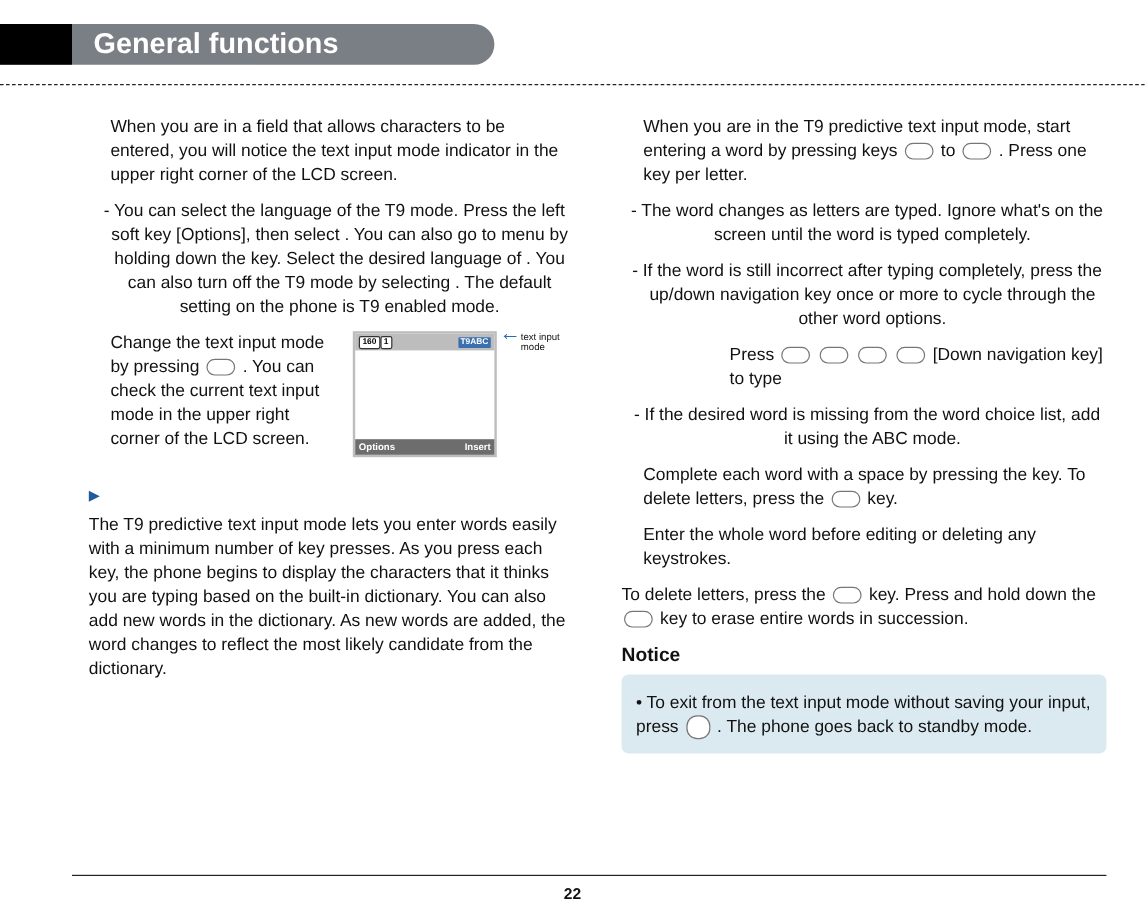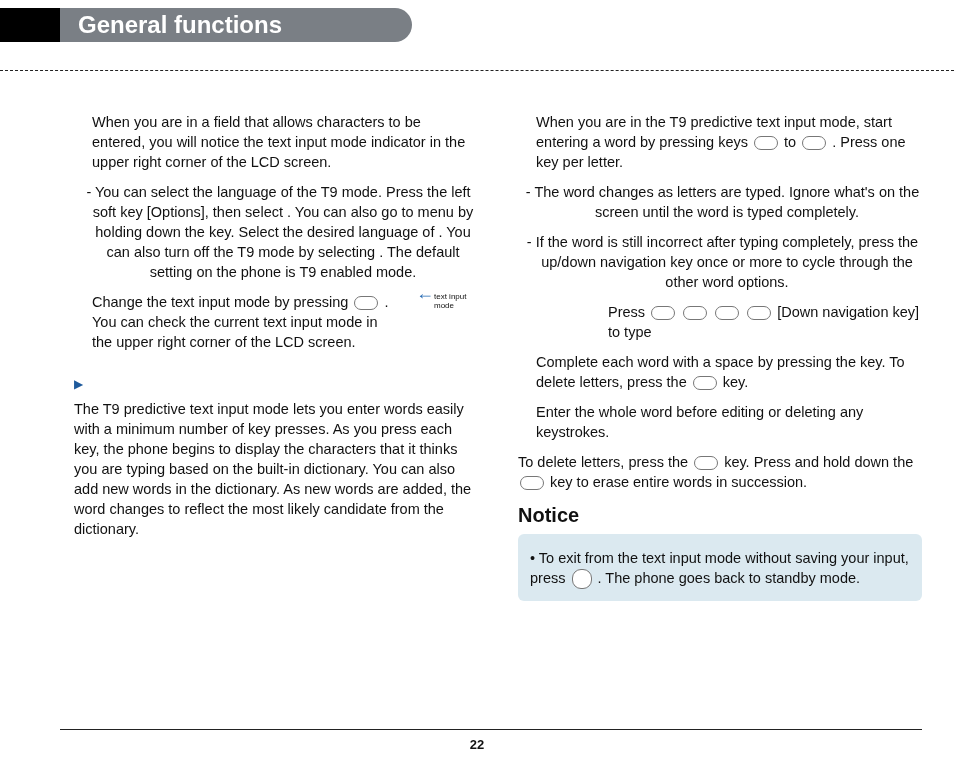--- a/index.html
+++ b/index.html
@@ -1,41 +1,41 @@
 <!DOCTYPE html>
 <html><head>
 <meta charset="utf-8">
 <style>
   html,body{margin:0;padding:0;background:#fff;font-family:Arial,Helvetica,sans-serif;color:#111;}
   .page{width:954px;height:764px;position:relative;box-sizing:border-box;}
-  .topbar{position:absolute;top:8px;left:0;height:34px;display:flex;align-items:center;}
+  .topbar{position:absolute;top:20px;left:0;height:34px;display:flex;align-items:center;}
   .topbar .black{width:60px;height:34px;background:#000;}
   .topbar .pill{height:34px;background:#7a7f85;color:#fff;font-size:24px;font-weight:bold;
     padding:0 130px 0 18px;display:flex;align-items:center;border-top-right-radius:17px;border-bottom-right-radius:17px;}
   .dash{position:absolute;top:70px;left:0;right:0;border-top:1px dashed #222;}
-  .cols{position:absolute;top:96px;left:74px;right:32px;bottom:50px;display:flex;gap:40px;margin-top:16px;}
+  .cols{position:absolute;top:96px;left:74px;right:32px;bottom:50px;display:flex;gap:40px;}
   .col{width:420px;font-size:14.5px;line-height:1.38;}
   .col p{margin:0 0 10px 0;}
   .hang{padding-left:14px;text-indent:-9px;text-align:center;}
   .sub{padding-left:18px;}
   .tri{color:#1e5a9c;font-size:12px;display:inline-block;margin:12px 0 6px 0;}
   .key{display:inline-block;vertical-align:middle;width:22px;height:12px;border:1px solid #777;border-radius:9px;background:#fff;position:relative;margin:0 2px;}
   .key::after{content:"";position:absolute;left:3px;top:2px;right:3px;bottom:2px;font-size:5px;color:#555;}
   .key.round{width:18px;height:18px;border-radius:9px;}
   .phone-wrap{display:flex;align-items:flex-start;gap:16px;margin:4px 0 12px 0;}
   .phone-text{flex:1;}
   .phone{width:116px;border:2px solid #bdbdbd;background:#fff;}
   .phone .status{background:#bdbdbd;height:14px;display:flex;align-items:center;font-size:8px;font-weight:bold;color:#000;padding:0 3px;justify-content:space-between;}
   .phone .status .badge{background:#fff;border:1px solid #333;height:9px;padding:0 2px;font-size:7px;border-radius:2px;}
   .phone .status .t9{background:#3a6fb0;color:#fff;height:9px;padding:0 2px;font-size:7px;border-radius:1px;}
   .phone .body{height:74px;}
   .phone .soft{background:#6d6d6d;height:13px;display:flex;justify-content:space-between;align-items:center;font-size:8px;color:#fff;font-weight:bold;padding:0 3px;}
   .arrow{color:#2a6db5;font-size:18px;line-height:0;position:relative;}
   .caption{font-size:8px;line-height:1.1;color:#111;width:44px;}
-  .noticeH{font-weight:900;font-size:20px;font-family:Arial Black,Arial,sans-serif;margin-top:6px;}
+  .noticeH{font-weight:900;font-size:16px;font-family:Arial Black,Arial,sans-serif;margin-top:6px;}
   .noticeBox{background:#dbe9f0;border-radius:6px;padding:14px 12px 12px 12px;margin-top:4px;}
   .footer-line{position:absolute;left:60px;right:32px;bottom:34px;border-top:1px solid #222;}
   .pageno{position:absolute;left:0;right:0;bottom:12px;text-align:center;font-weight:bold;font-size:13px;}
 </style>
 </head>
 <body>
 
 <div class="page">
 
   <div class="topbar">
@@ -53,20 +53,33 @@
         <span>- You can select the language of the T9 mode. Press the left soft key [Options], then select               . You can also go to                      menu by holding down the        key. Select the desired language of         . You can also turn off the T9 mode by selecting         . The default setting on the phone is T9 enabled mode.</span>
       </p>
 
       <div class="phone-wrap">
         <div class="phone-text sub">
           <span>Change the text input mode by pressing </span>
           <span class="key"></span>
           <span> . You can check the current text input mode in the upper right corner of the LCD screen.</span>
         </div>
         <div style="display:flex;align-items:flex-start;gap:2px;">
+          <div class="phone">
+            <div class="status">
+              <span class="badge">160</span>
+              <span class="badge">1</span>
+              <span style="flex:1"></span>
+              <span class="t9">T9ABC</span>
+            </div>
+            <div class="body"></div>
+            <div class="soft">
+              <span>Options</span>
+              <span>Insert</span>
+            </div>
+          </div>
           <div style="display:flex;align-items:flex-start;margin-top:1px;">
             <span class="arrow">←</span>
             <span class="caption">text input mode</span>
           </div>
         </div>
       </div>
 
       <span class="tri">▶</span>
       <p>The T9 predictive text input mode lets you enter words easily with a minimum number of key presses. As you press each key, the phone begins to display the characters that it thinks you are typing based on the built-in dictionary. You can also add new words in the dictionary. As new words are added, the word changes to reflect the most likely candidate from the dictionary.</p>
     </div>
@@ -85,20 +98,21 @@
 
       <p style="padding-left:90px;">
         <span>Press</span>
         <span class="key"></span>
         <span class="key"></span>
         <span class="key"></span>
         <span class="key"></span>
         <span>[Down navigation key] to type</span>
       </p>
 
+      <p class="hang">- If the desired word is missing from the word choice list, add it using the ABC mode.</p>
       <p class="sub">
         <span>Complete each word with a space by pressing the key. To delete letters, press the </span>
         <span class="key"></span>
         <span> key.</span>
       </p>
       <p class="sub">Enter the whole word before editing or deleting any keystrokes.</p>
 
       <p>
         <span>To delete letters, press the </span>
         <span class="key"></span>

